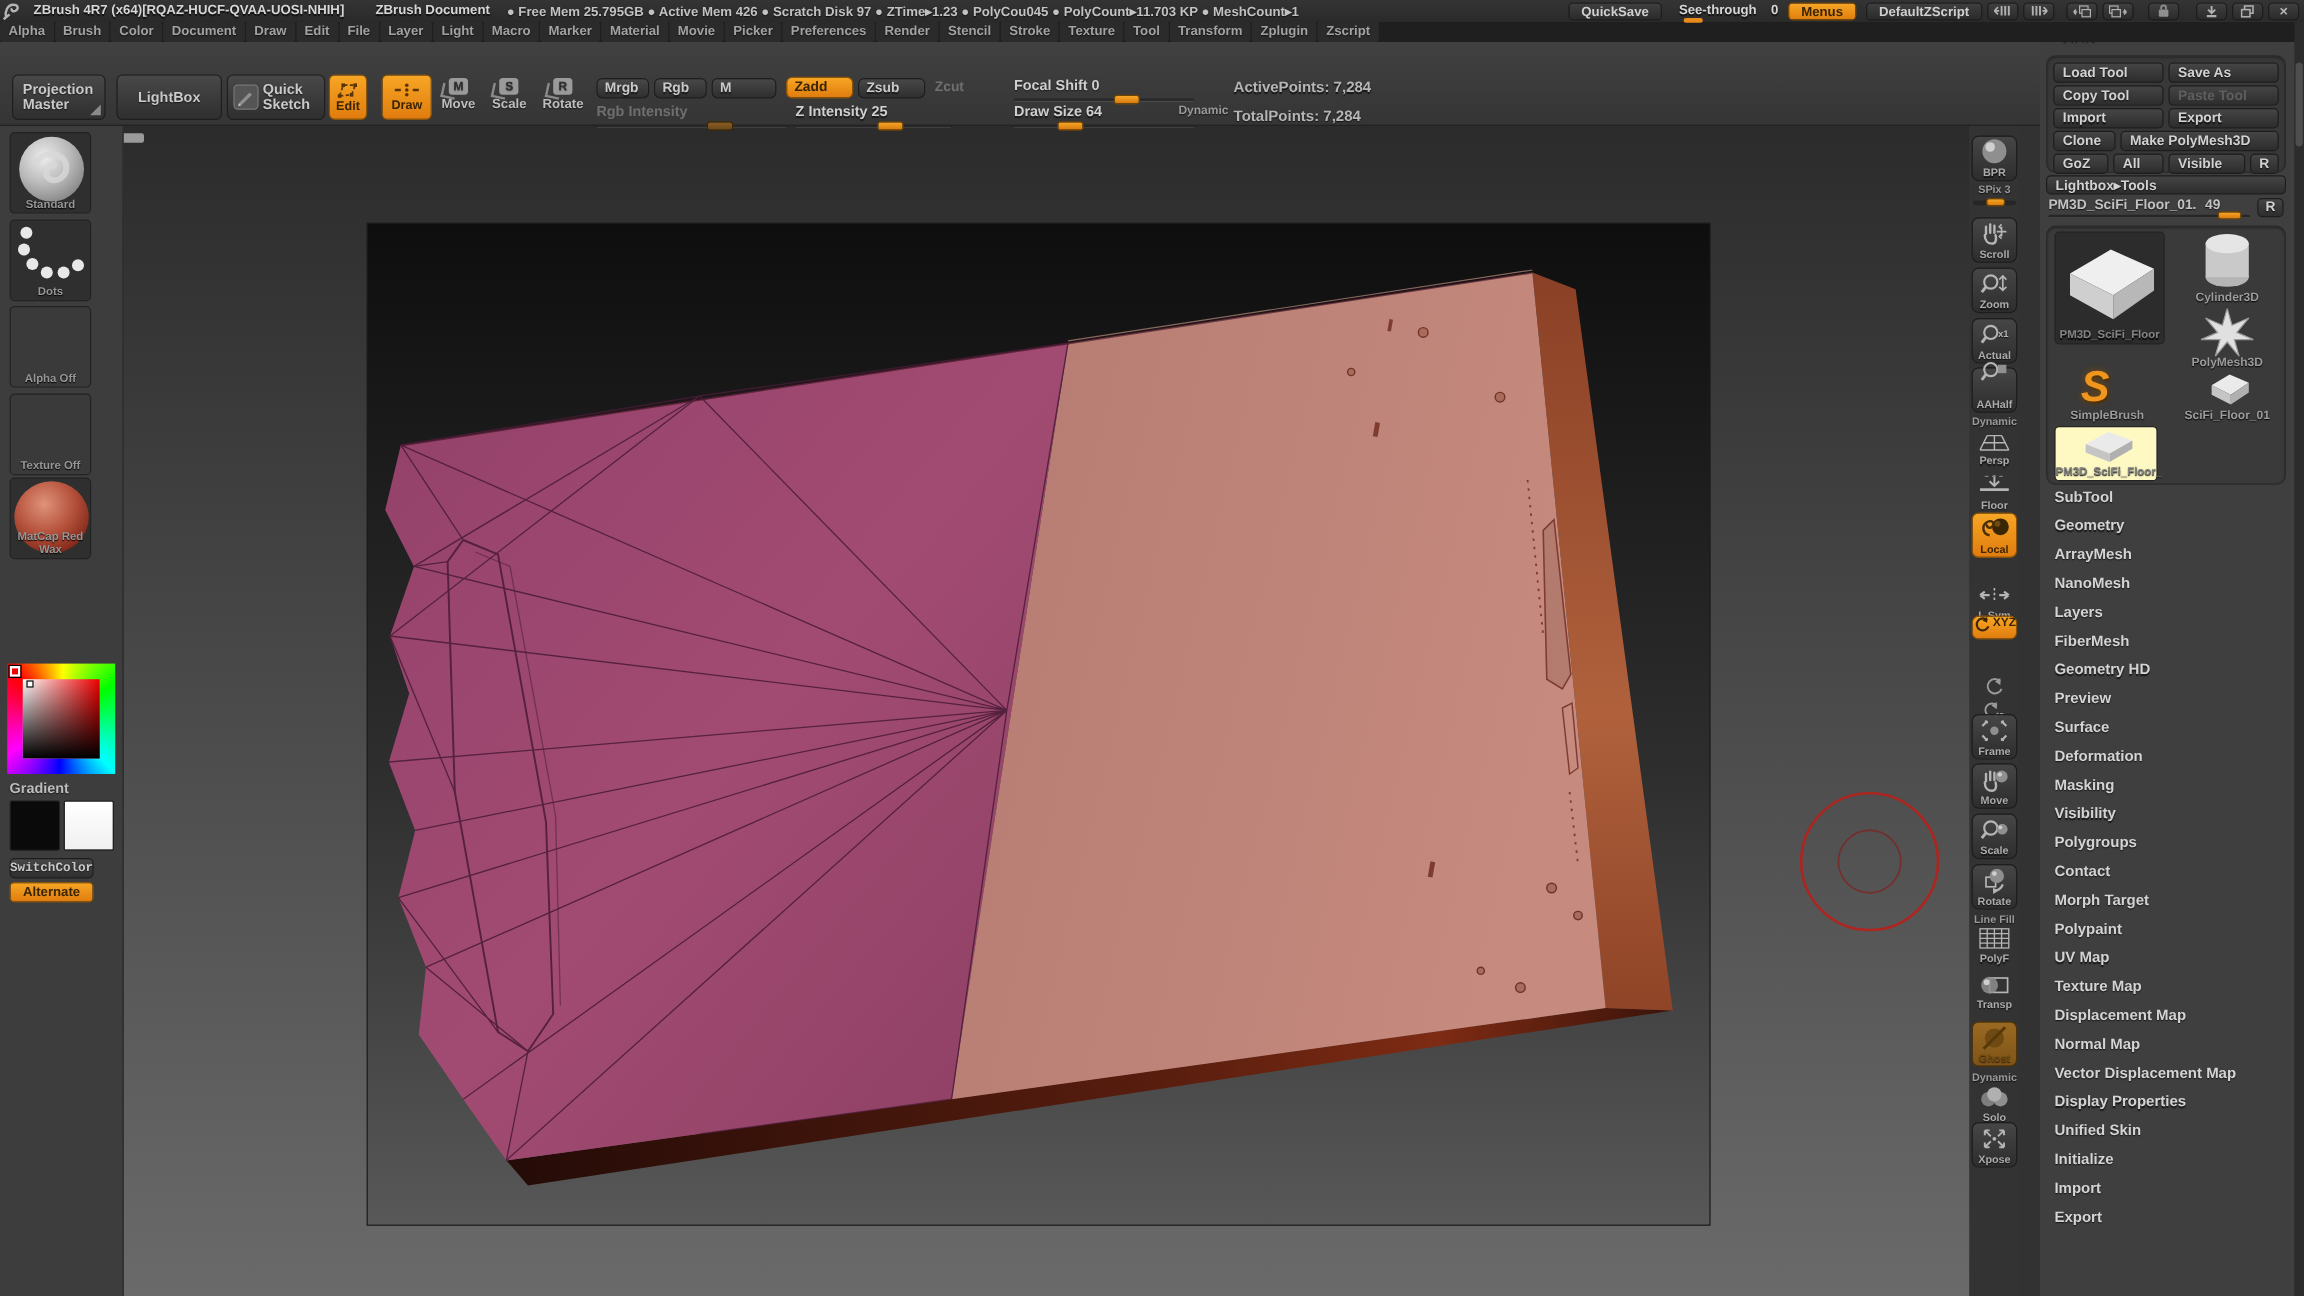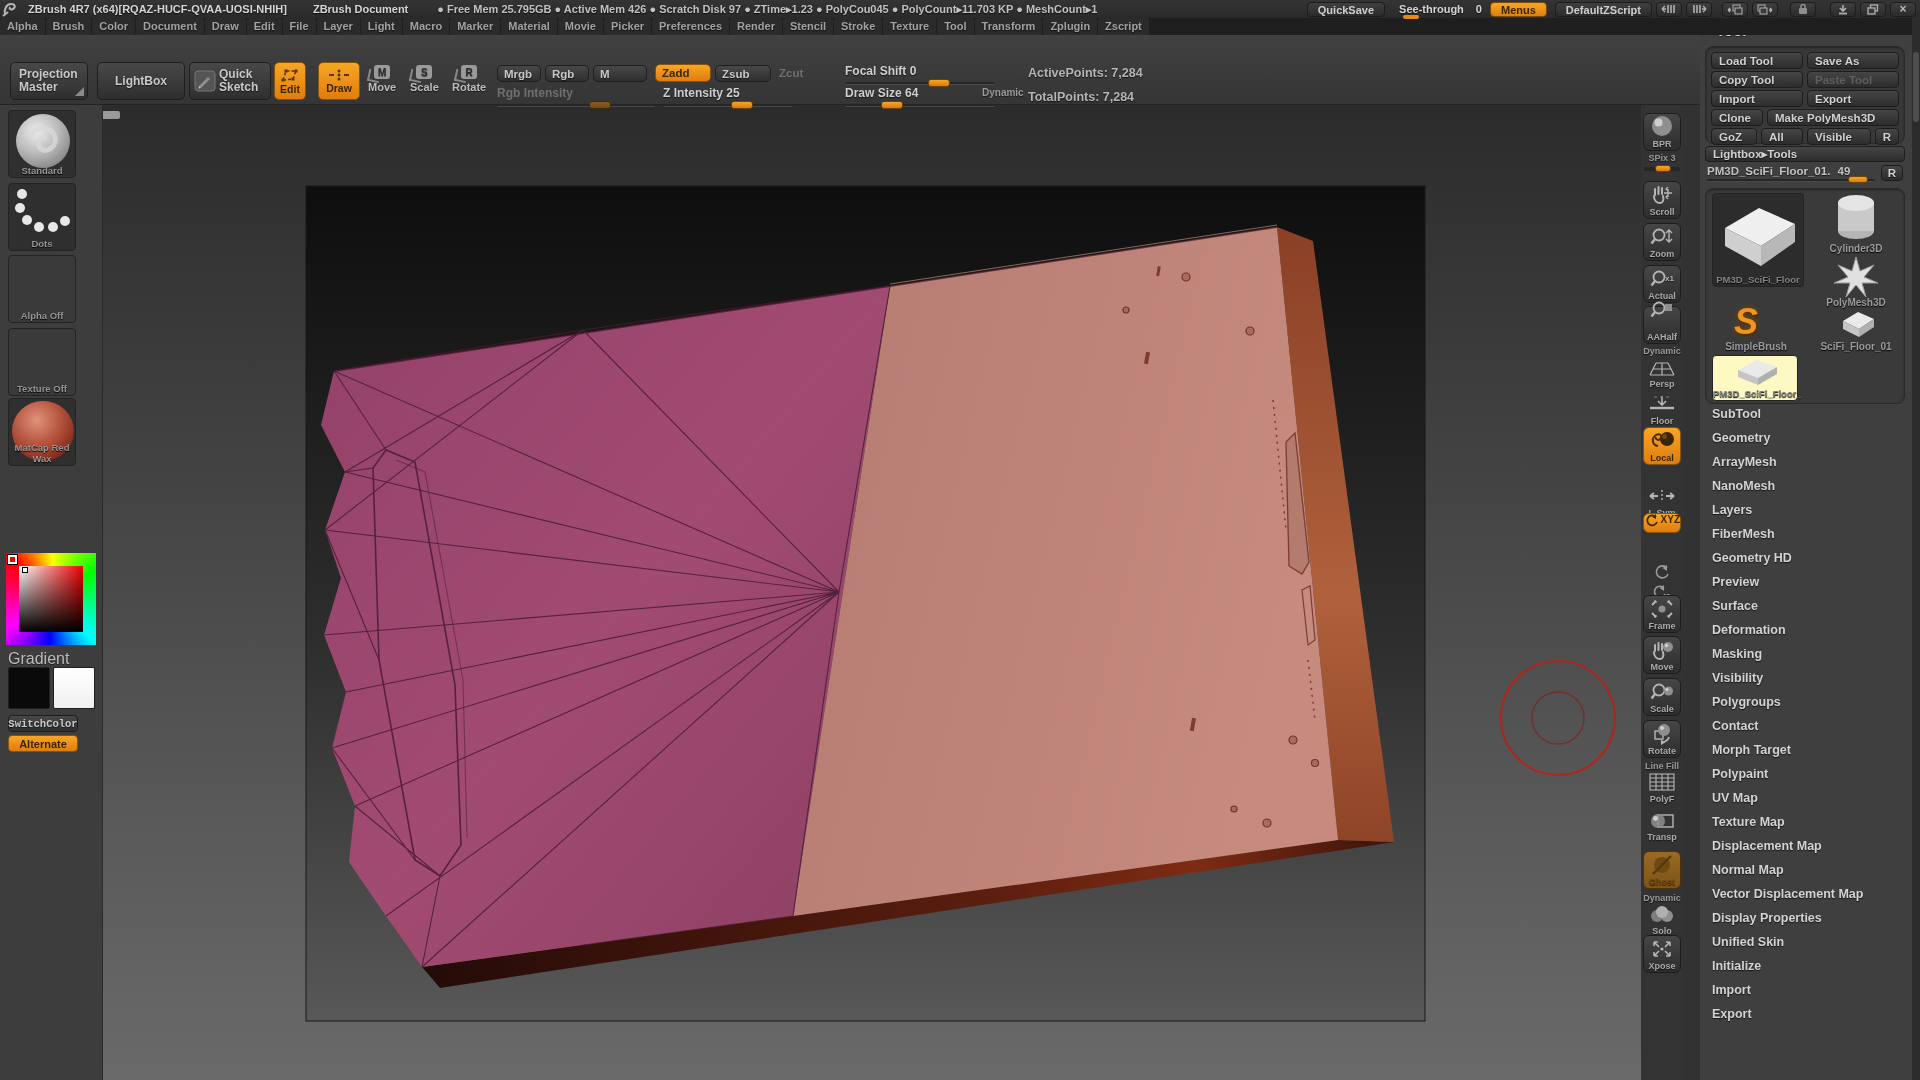--- a/index.html
+++ b/index.html
@@ -2,21 +2,21 @@
 <html><head>
 <meta charset="utf-8">
 <style>
   * { margin:0; padding:0; box-sizing:border-box; }
   html,body { width:1920px; height:1080px; overflow:hidden; background:#333; font-family:"Liberation Sans",sans-serif; }
 
   
   #titlebar { position:absolute; left:0; top:0; width:1920px; height:18px; background:linear-gradient(#343434,#2a2a2a); color:#d6d6d6; font-size:11px; font-weight:bold; display:flex; align-items:center; z-index:50; text-shadow:0 1px 1px rgba(0,0,0,.7); }
   #titlebar .app-icon { width:18px; height:16px; margin-left:2px; }
   .tb-text { margin-left:8px; white-space:nowrap; }
-  .tb-stats { color:#c2c2c2; margin-left:29px; }
+  .tb-stats { color:#c2c2c2; margin-left:14px; }
   .tb-btn { background:linear-gradient(#3f3f3f,#2b2b2b); border:1px solid #1c1c1c; border-radius:4px; color:#cfcfcf; font-size:11px; font-weight:bold; padding:1px 10px; margin-left:8px; height:15px; line-height:12px; }
   .tb-orange { background:linear-gradient(#f7a625,#df7f0e); color:#3a2503; border-color:#7a4a08; }
   .tb-icon-btn { background:linear-gradient(#3f3f3f,#2b2b2b); border:1px solid #1c1c1c; border-radius:4px; height:15px; width:26px; margin-left:4px; display:flex; align-items:center; justify-content:center; color:#b8b8b8; font-size:10px; }
   .seethrough { margin-left:14px; display:flex; align-items:center; position:relative; }
   .seethrough .st-handle { position:absolute; left:4px; bottom:-4px; width:16px; height:4px; background:#e78a1a; border-radius:2px; }
 
   
   #menubar { position:absolute; left:0; top:18px; width:1920px; height:17px; background:#1f1f1f; display:flex; gap:1px; z-index:49; }
   .menu-item { background:#2b2b2b; color:#a2a2a2; font-size:11px; font-weight:bold; padding:2px 7px 0; border-radius:2px; white-space:nowrap; text-shadow:0 1px 1px rgba(0,0,0,.6); }
 
@@ -41,21 +41,21 @@
   .thumb { position:absolute; left:8px; width:68px; height:68px; background:#2f2f2f; border:1px solid #232323; border-radius:4px; overflow:hidden; }
   .thumb .t-label { position:absolute; left:0; right:0; bottom:1px; text-align:center; font-size:9.5px; font-weight:bold; color:#979797; text-shadow:0 1px 1px #000; }
   .sphere-icn { position:absolute; left:7px; top:3px; width:54px; height:54px; border-radius:50%; }
   .std-sphere { background:radial-gradient(circle at 38% 32%, #ededed, #b9b9b9 45%, #7e7e7e 85%); }
   .red-sphere { background:radial-gradient(circle at 40% 32%, #e0927a, #b4513b 45%, #71190e 90%); width:62px; height:60px; left:3px; top:2px; }
   #color-picker { position:absolute; left:6px; width:90px; height:92px; padding:13px; background:conic-gradient(from 315deg,#f00,#ff0 13%,#0f0 28%,#0ff 50%,#00f 63%,#f0f 78%,#f00); }
   #cp-inner { width:100%; height:100%; background:linear-gradient(to top,#000,rgba(0,0,0,0)),linear-gradient(to right,#fff,#e00); position:relative; }
   #cp-hue-sel { position:absolute; left:2px; top:2px; width:9px; height:9px; background:#e00; border:2px solid #fff; outline:1px solid #000; }
   #cp-sv-sel { position:absolute; left:3px; top:1px; width:6px; height:6px; background:#fff; border:1px solid #000; }
   .tray-btn { position:absolute; left:8px; width:70px; height:17px; background:linear-gradient(#484848,#2f2f2f); border:1px solid #1e1e1e; border-radius:4px; color:#c9c9c9; font-size:11px; font-weight:bold; display:flex; align-items:center; justify-content:center; text-shadow:0 1px 1px rgba(0,0,0,.6); }
-  .tray-label { position:absolute; left:8px; color:#bdbdbd; font-size:16px; font-weight:normal; text-shadow:0 1px 1px rgba(0,0,0,.6); }
+  .tray-label { position:absolute; left:8px; color:#bdbdbd; font-size:12px; font-weight:bold; text-shadow:0 1px 1px rgba(0,0,0,.6); }
   .swatch { position:absolute; width:42px; height:42px; border:1px solid #202020; border-radius:2px; }
 
   
   #canvas { position:absolute; left:103px; top:100px; width:1538px; height:980px; background:linear-gradient(#2b2b2b,#6a6a6a); z-index:10; }
   #canvas-scroll-handle { position:absolute; left:-17px; top:11px; width:34px; height:8px; background:#9a9a9a; border-radius:2px; }
 
   
   #right-shelf { position:absolute; left:1641px; top:105px; width:42px; height:975px; z-index:35; }
   .rs-btn { position:absolute; left:2px; width:38px; height:38px; background:linear-gradient(#464646,#2d2d2d); border:1px solid #1d1d1d; border-radius:6px; display:flex; flex-direction:column; align-items:center; justify-content:flex-end; color:#ababab; font-size:9px; font-weight:bold; padding-bottom:1px; text-shadow:0 1px 1px rgba(0,0,0,.7); }
   .rs-flat { background:none; border-color:transparent; }

